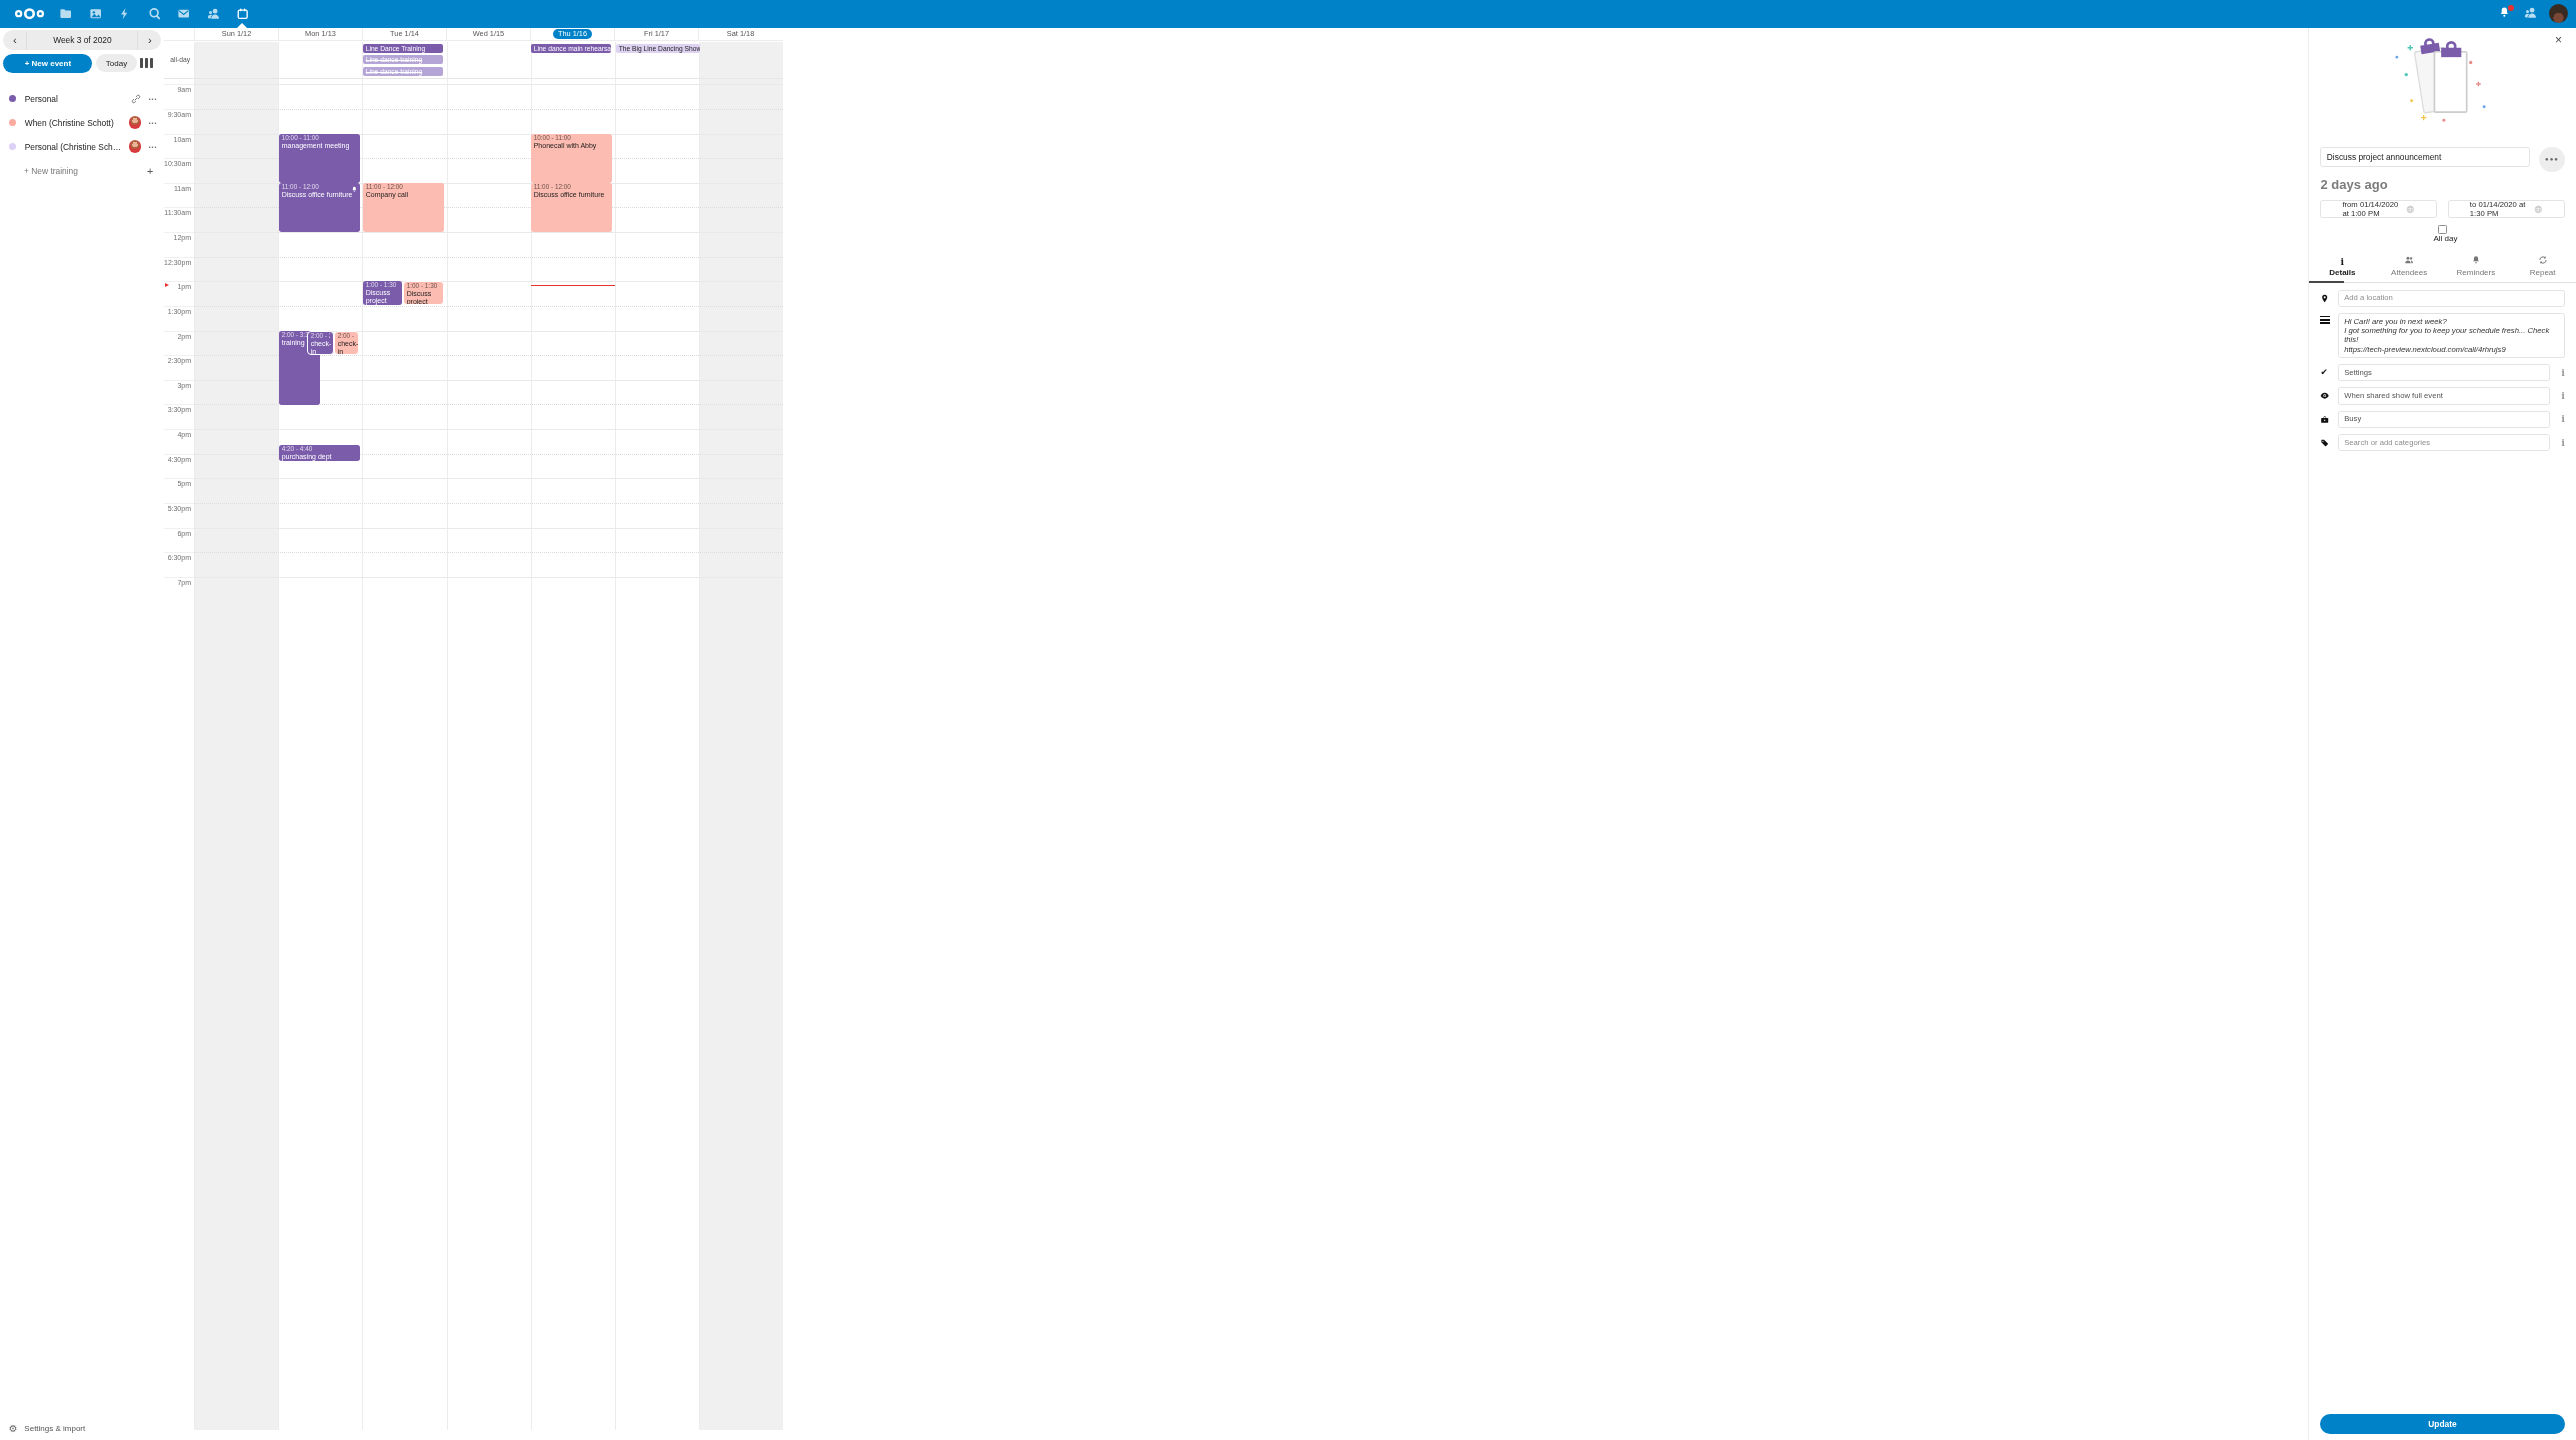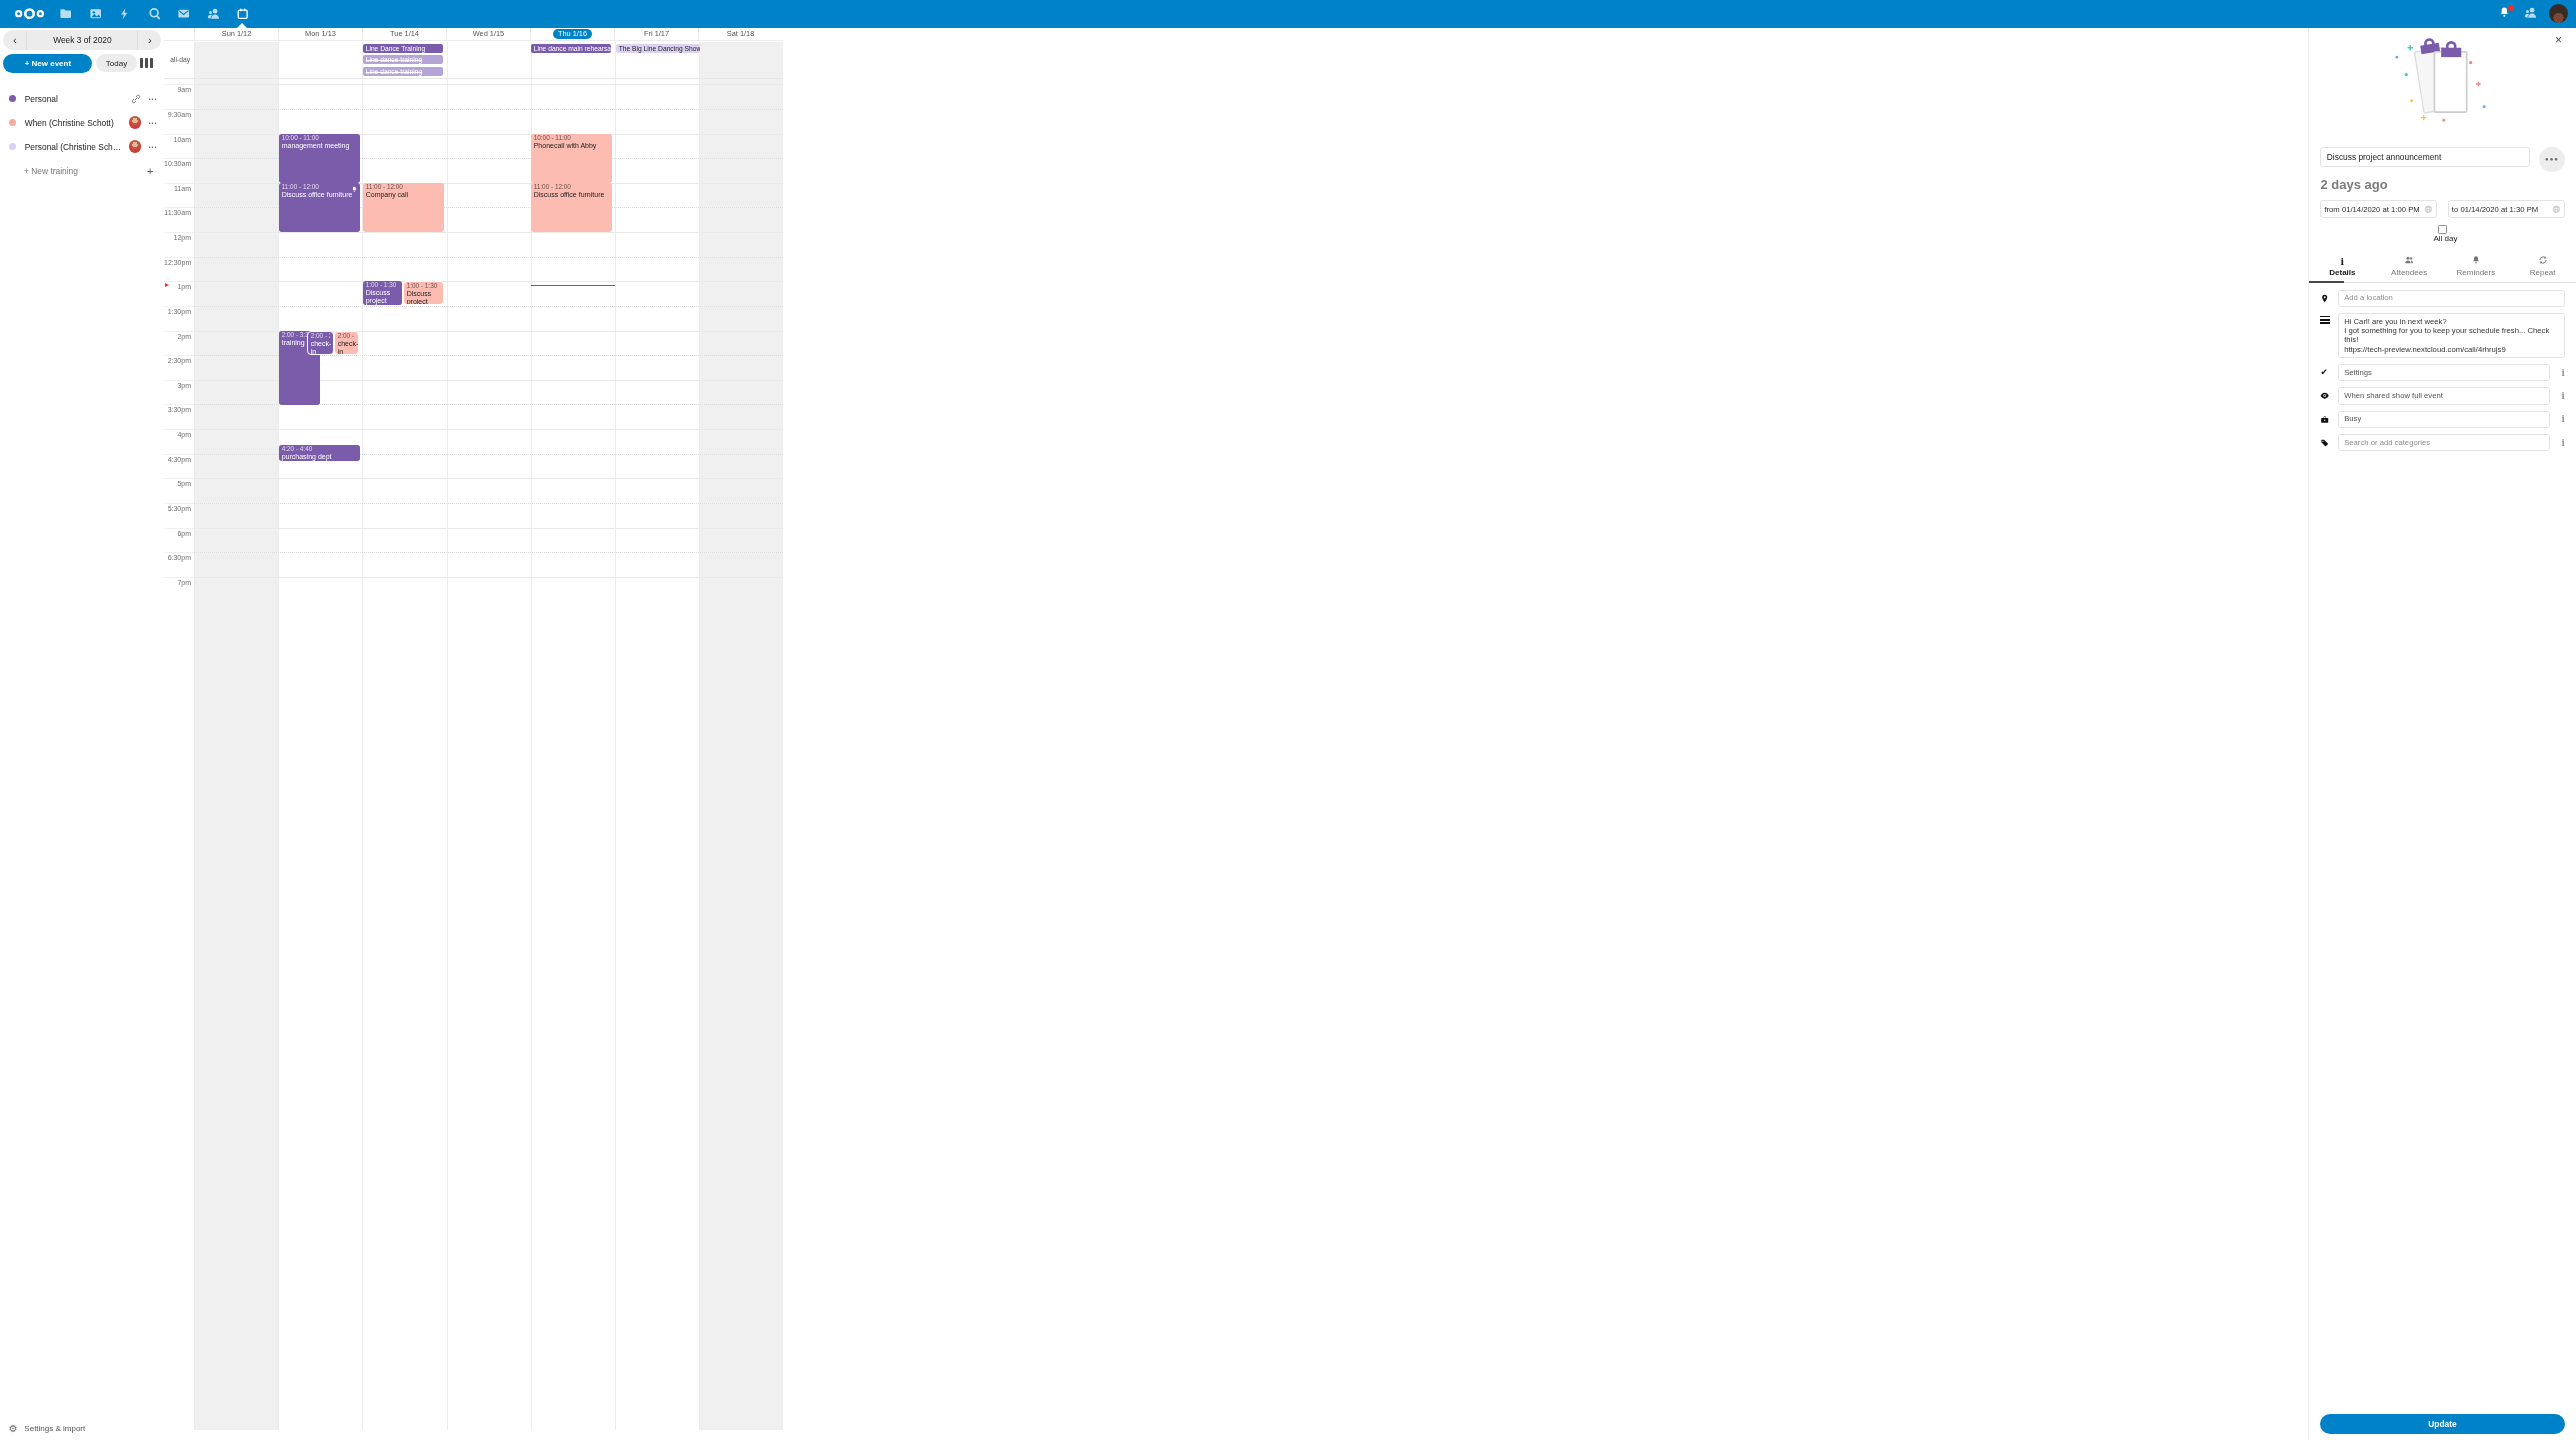--- a/index.html
+++ b/index.html
@@ -101,21 +101,21 @@
   .p-illu{position:absolute;left:0;right:0;top:9.4px;display:flex;justify-content:center;}
   .p-body{position:absolute;left:11.4px;right:11.4px;top:119px;}
   .p-titlerow{display:flex;align-items:flex-start;}
   .p-title{flex:1;height:20px;border:1.3px solid #e3e3e3;border-radius:2.7px;padding:0 5.4px;font-size:8.4px;color:#1b1b1b;
     font-family:inherit;outline:none;}
   .p-menu{width:25.5px;height:25.5px;border-radius:50%;background:#ededed;border:none;margin-left:8.7px;margin-top:0;
     color:#666;font-size:6px;letter-spacing:1px;cursor:pointer;}
   .p-modified{margin-top:4.7px;font-size:13px;color:#7c7c7c;font-weight:bold;}
   .p-dates{display:flex;gap:10.7px;margin-top:8.7px;}
   .dfield{flex:1;height:18px;border:1.3px solid #e3e3e3;border-radius:2.7px;display:flex;align-items:center;
-    justify-content:space-between;padding:0 3px;font-size:7.7px;color:#2b2b2b;cursor:pointer;background:#fff;}
+    justify-content:space-between;padding:0 21px;font-size:7.7px;color:#2b2b2b;cursor:pointer;background:#fff;}
   .dfield svg{width:8.7px;height:8.7px;color:#b9b9b9;flex:none;}
   .p-allday{display:flex;align-items:center;margin-top:6.7px;cursor:pointer;flex-direction:column;}
   .p-allday .cb{width:8.7px;height:8.7px;border:1px solid #8f8f8f;border-radius:1.3px;background:#fff;}
   .p-allday .lbl{margin-left:6px;font-size:8px;color:#1b1b1b;}
   .p-tabs{display:flex;margin:9.4px -11.4px 0 -11.4px;border-bottom:0.7px solid #e0e0e0;}
   .ptab{flex:1;text-align:center;padding:2.7px 0 4.7px 0;cursor:pointer;color:#767676;position:relative;}
   .ptab svg{width:10px;height:10px;color:#767676;}
   .ptab .tl{font-size:8px;margin-top:1.3px;}
   .ptab.active{color:#1b1b1b;}
   .ptab.active .tl{font-weight:bold;}
@@ -123,21 +123,21 @@
   .ptab .serifi{font-family:"DejaVu Serif","Liberation Serif",serif;font-weight:bold;font-size:9.4px;line-height:10px;color:inherit;}
   .p-form{margin-top:6.7px;}
   .frow{display:flex;align-items:center;margin-bottom:6px;}
   .frow.top{align-items:flex-start;}
   .ficon{width:17.4px;flex:none;display:flex;justify-content:flex-start;color:#111;}
   .ficon svg{width:9.4px;height:9.4px;}
   .ficon .chk{font-size:8.7px;color:#111;line-height:9.4px;}
   .ffield{flex:1;border:1.3px solid #e3e3e3;border-radius:2.7px;min-height:17.4px;padding:2.7px 5.4px;font-size:7.7px;
     color:#555;background:#fff;cursor:text;}
   .ffield.ph{color:#8d8d8d;}
-  .ffield.desc{color:#333;white-space:pre-wrap;line-height:9.4px;}
+  .ffield.desc{color:#333;white-space:pre-wrap;line-height:9.4px;font-style:italic;}
   .finfo{width:14.8px;flex:none;text-align:right;font-family:"DejaVu Serif","Liberation Serif",serif;
     font-weight:bold;font-size:8.4px;color:#8f8f8f;cursor:pointer;}
   .p-update{position:absolute;left:11.4px;right:11.4px;bottom:6px;height:20px;border:none;border-radius:10px;
     background:#0082c9;color:#fff;font-weight:bold;font-size:8.4px;cursor:pointer;font-family:inherit;}
   .desclines{width:17.4px;flex:none;padding-top:2.7px;}
   .desclines i{display:block;width:9.4px;height:1.7px;background:#111;margin-bottom:1.7px;}
 </style>
 </head>
 <body>
 

